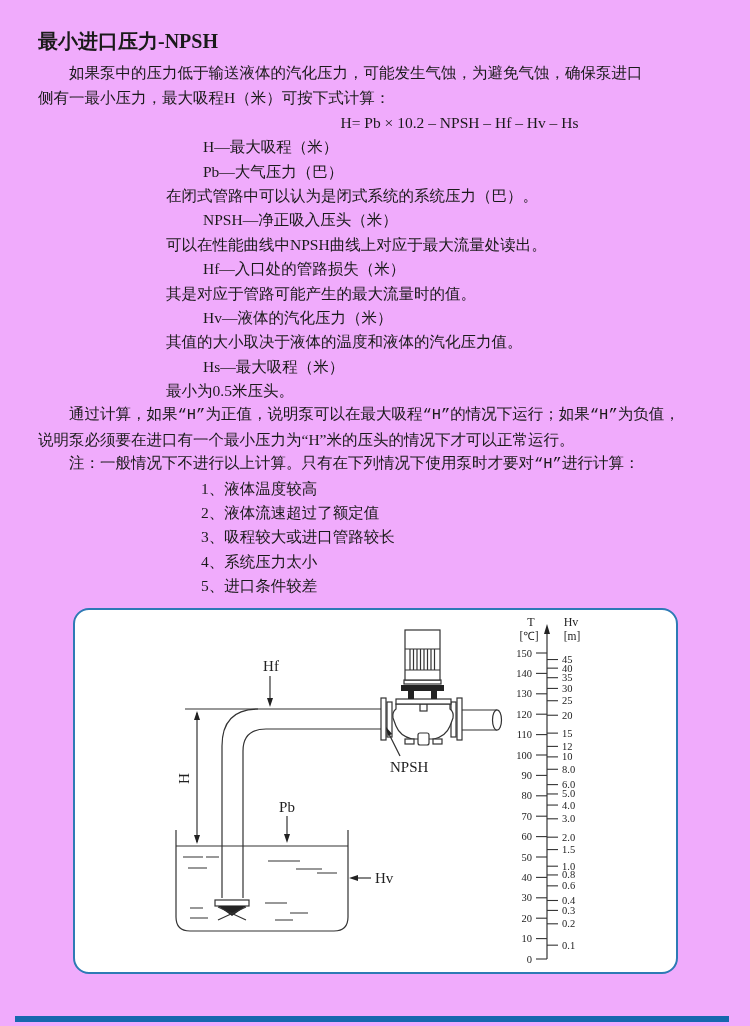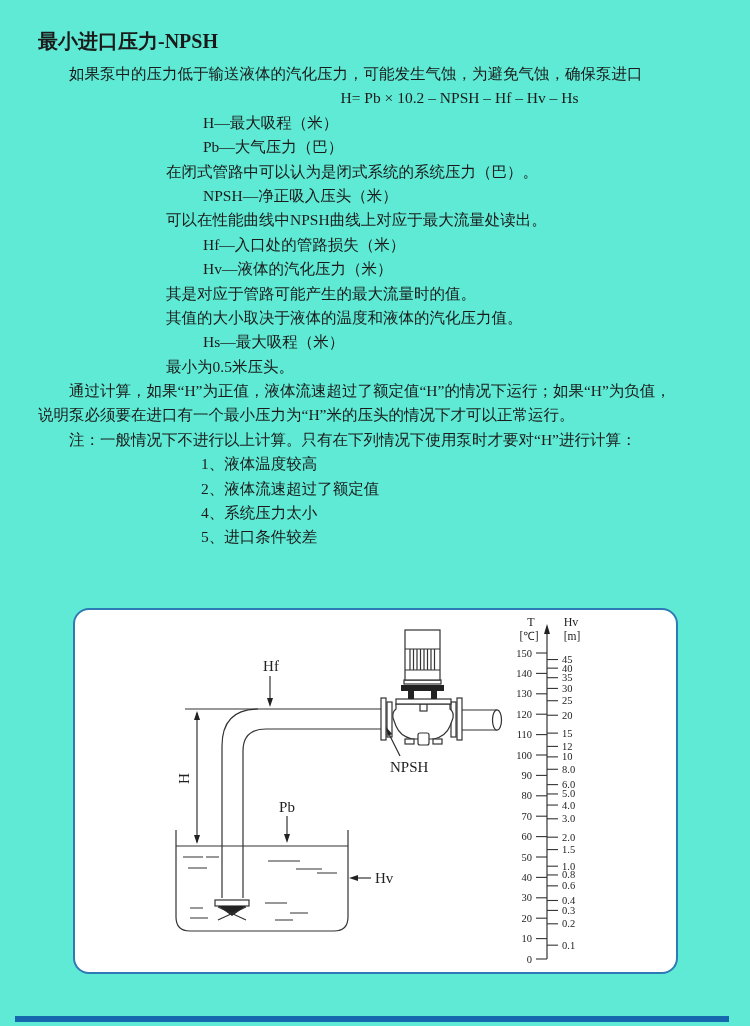--- a/index.html
+++ b/index.html
@@ -1,60 +1,62 @@
 <!DOCTYPE html>
 <html><head>
 <meta charset="utf-8">
 <style>
   html,body{margin:0;padding:0;background:#ffffff;}
-  .page{position:relative;width:750px;height:1026px;background:#5eead4;overflow:hidden;
+  .page{position:relative;width:750px;height:1026px;background:#f0abfc;overflow:hidden;
         font-family:"Liberation Serif",serif;color:#1a1a1a;}
   .doc-title{position:absolute;left:38px;top:28px;margin:0;font-size:20px;line-height:26px;font-weight:bold;}
   .doc-title .t-zh{font-family:"Liberation Sans",sans-serif;}
   .doc-title .t-en{font-family:"Liberation Serif",serif;}
   .body-text{position:absolute;left:38px;top:62px;width:678px;font-size:15.5px;}
   .line{height:24.4px;line-height:24.4px;white-space:pre;}
-  .line.p-first{padding-left:31px;}
+  .line.p-first{padding-left:31px;font-family:Liberation Mono, monospace;}
   .line.none{padding-left:0;}
   .line.formula{padding-left:165px;text-align:center;}
   .line.def{padding-left:165px;}
   .line.exp{padding-left:128px;font-family:Liberation Serif, serif;}
   .line.list{padding-left:163px;}
   .figure-box{position:absolute;left:73px;top:608px;width:605px;height:366px;box-sizing:border-box;
               border:2px solid #2e7ab5;border-radius:16px;background:#fff;}
   .figure-box svg{position:absolute;left:-2px;top:-2px;width:605px;height:366px;}
   .bottom-bar{position:absolute;left:15px;top:1016px;width:714px;height:6px;background:#1668ae;}
   svg text{font-family:"Liberation Serif",serif;fill:#222;}
 </style>
 </head>
 <body>
 
 <div class="page">
 
   <h1 class="doc-title"><span class="t-zh">最小进口压力</span><span class="t-en">-NPSH</span></h1>
 
   <div class="body-text" id="body-lines">
       <div class="line p-first">如果泵中的压力低于输送液体的汽化压力，可能发生气蚀，为避免气蚀，确保泵进口</div>
+      <div class="line none">侧有一最小压力，最大吸程H（米）可按下式计算：</div>
       <div class="line formula">H= Pb × 10.2 – NPSH – Hf – Hv – Hs</div>
       <div class="line def">H—最大吸程（米）</div>
       <div class="line def">Pb—大气压力（巴）</div>
       <div class="line exp">在闭式管路中可以认为是闭式系统的系统压力（巴）。</div>
       <div class="line def">NPSH—净正吸入压头（米）</div>
       <div class="line exp">可以在性能曲线中NPSH曲线上对应于最大流量处读出。</div>
       <div class="line def">Hf—入口处的管路损失（米）</div>
+      <div class="line exp">其是对应于管路可能产生的最大流量时的值。</div>
       <div class="line def">Hv—液体的汽化压力（米）</div>
-      <div class="line exp">其是对应于管路可能产生的最大流量时的值。</div>
       <div class="line exp">其值的大小取决于液体的温度和液体的汽化压力值。</div>
       <div class="line def">Hs—最大吸程（米）</div>
       <div class="line exp">最小为0.5米压头。</div>
-      <div class="line p-first">通过计算，如果“H”为正值，液体流速超过了额定值“H”的情况下运行；如果“H”为负值，</div>
+      <div class="line p-first">通过计算，如果“H”为正值，说明泵可以在最大吸程“H”的情况下运行；如果“H”为负值，</div>
       <div class="line none">说明泵必须要在进口有一个最小压力为“H”米的压头的情况下才可以正常运行。</div>
       <div class="line p-first">注：一般情况下不进行以上计算。只有在下列情况下使用泵时才要对“H”进行计算：</div>
       <div class="line list">1、液体温度较高</div>
       <div class="line list">2、液体流速超过了额定值</div>
+      <div class="line list">3、吸程较大或进口管路较长</div>
       <div class="line list">4、系统压力太小</div>
       <div class="line list">5、进口条件较差</div>
     </div>
 
   <div class="figure-box">
     <svg viewBox="73 608 605 366" fill="none" stroke="#333" stroke-width="1.2">
 
       <path d="M185,709 H383"></path>
       <path d="M266,729 H383"></path>
       <path d="M222,898 V746 Q222,709 258,709"></path>

